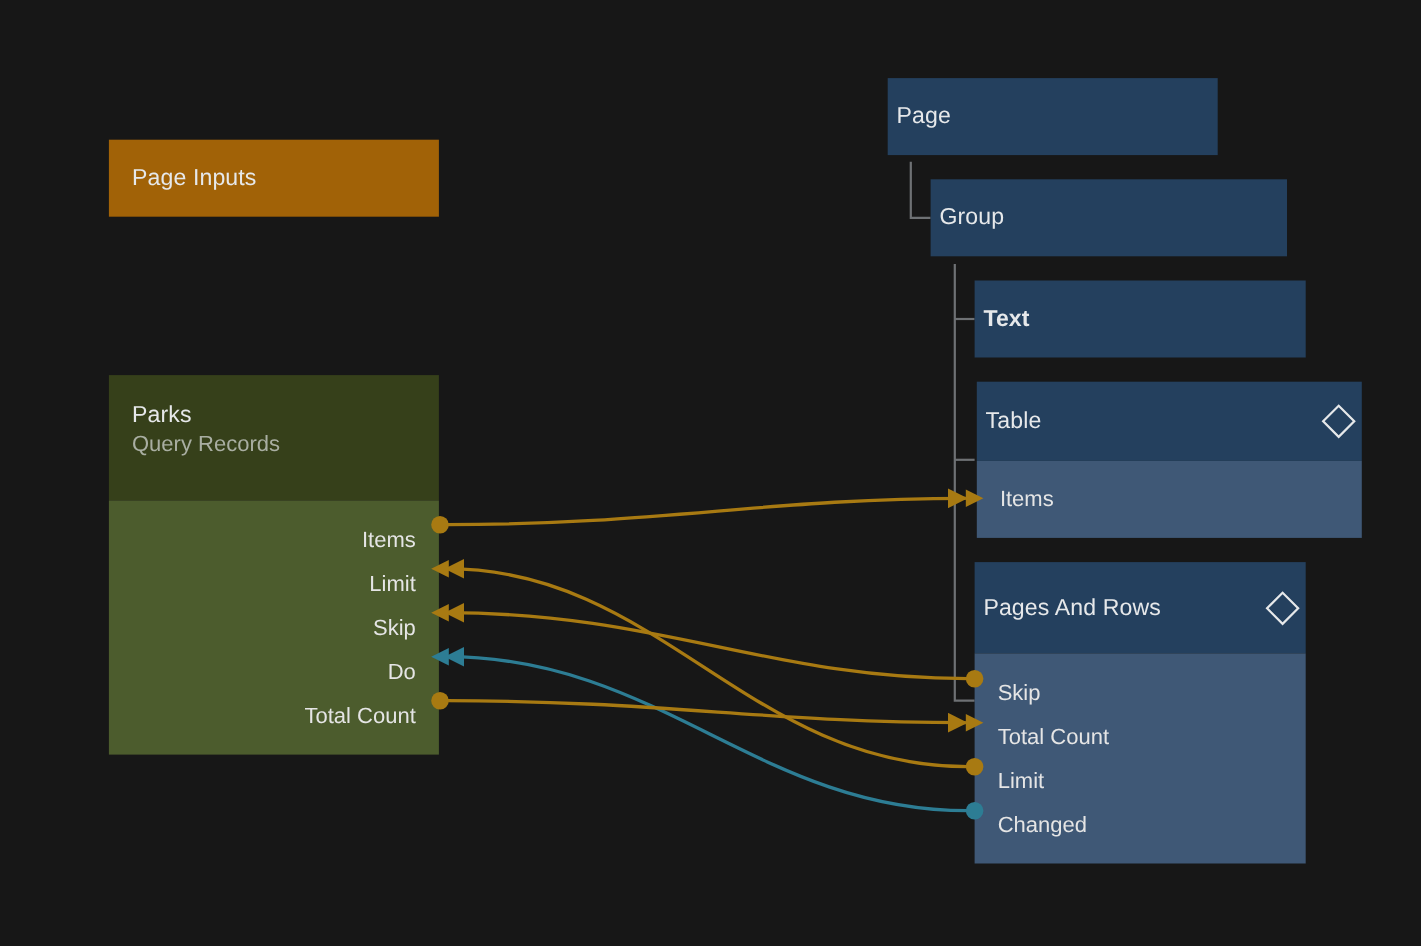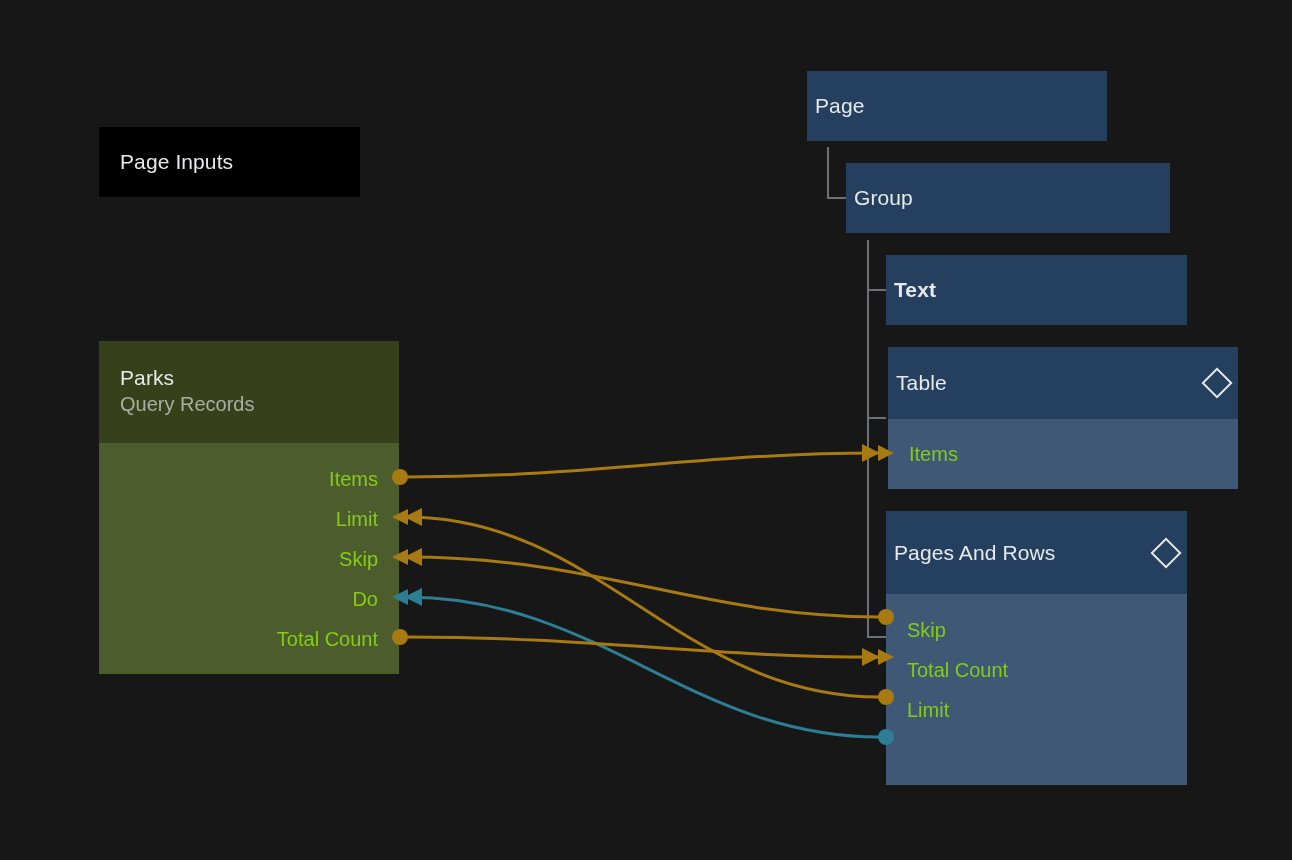--- a/index.html
+++ b/index.html
@@ -42,38 +42,38 @@
   }
   .node-body {
     box-sizing: border-box;
     position: relative;
   }
 
   
   #page-inputs {
     left: 99px;
     top: 127px;
-    width: 261px;
-    height: 70px;
-    background: #000000;
+    width: 300px;
+    height: 70px;
+    background: #a16207;
   }
   #page-inputs .node-header {
     height: 70px;
     padding: 0 21px;
   }
 
   
   #parks {
     left: 99px;
     top: 341px;
     width: 300px;
     height: 332px;
   }
   #parks .node-header {
-    height: 102px;
+    height: 114px;
     background: #36401a;
     display: block;
     padding: 24px 21px 0 21px;
   }
   #parks .node-header .node-title { line-height: 26px; display:block; }
   #parks .node-header .node-subtitle { line-height: 26px; display:block; }
   #parks .node-body {
     height: 231px;
     background: #4c5c2d;
     padding-top: 16px;
@@ -89,21 +89,21 @@
   .port-row.right {
     justify-content: flex-end;
     padding-right: 21px;
   }
   .port-row.left {
     justify-content: flex-start;
     padding-left: 21px;
   }
   .port-label {
     font-size: 20px;
-    color: #84cc16;
+    color: #e5e5e5;
     white-space: nowrap;
   }
 
   
   #page-node {
     left: 807px;
     top: 71px;
     width: 300px;
     height: 70px;
     background: #24405e;
@@ -286,20 +286,23 @@
     <div class="node-body">
       <div class="port-row left">
         <span class="port-label">Skip</span>
       </div>
       <div class="port-row left">
         <span class="port-label">Total Count</span>
       </div>
       <div class="port-row left">
         <span class="port-label">Limit</span>
       </div>
+      <div class="port-row left">
+        <span class="port-label">Changed</span>
+      </div>
     </div>
   </div>
 
   <svg id="port-markers" viewBox="0 0 1292 860" xmlns="http://www.w3.org/2000/svg" style="position:absolute;left:0;top:0;width:1292px;height:860px;z-index:20;pointer-events:none">
 
     <circle cx="400" cy="477" r="8" fill="#a87a12"></circle>
     <circle cx="400" cy="637" r="8" fill="#a87a12"></circle>
 
     <path d="M392,517 L408,509 L408,525 Z" fill="#a87a12"></path>
     <path d="M392,557 L408,549 L408,565 Z" fill="#a87a12"></path>

